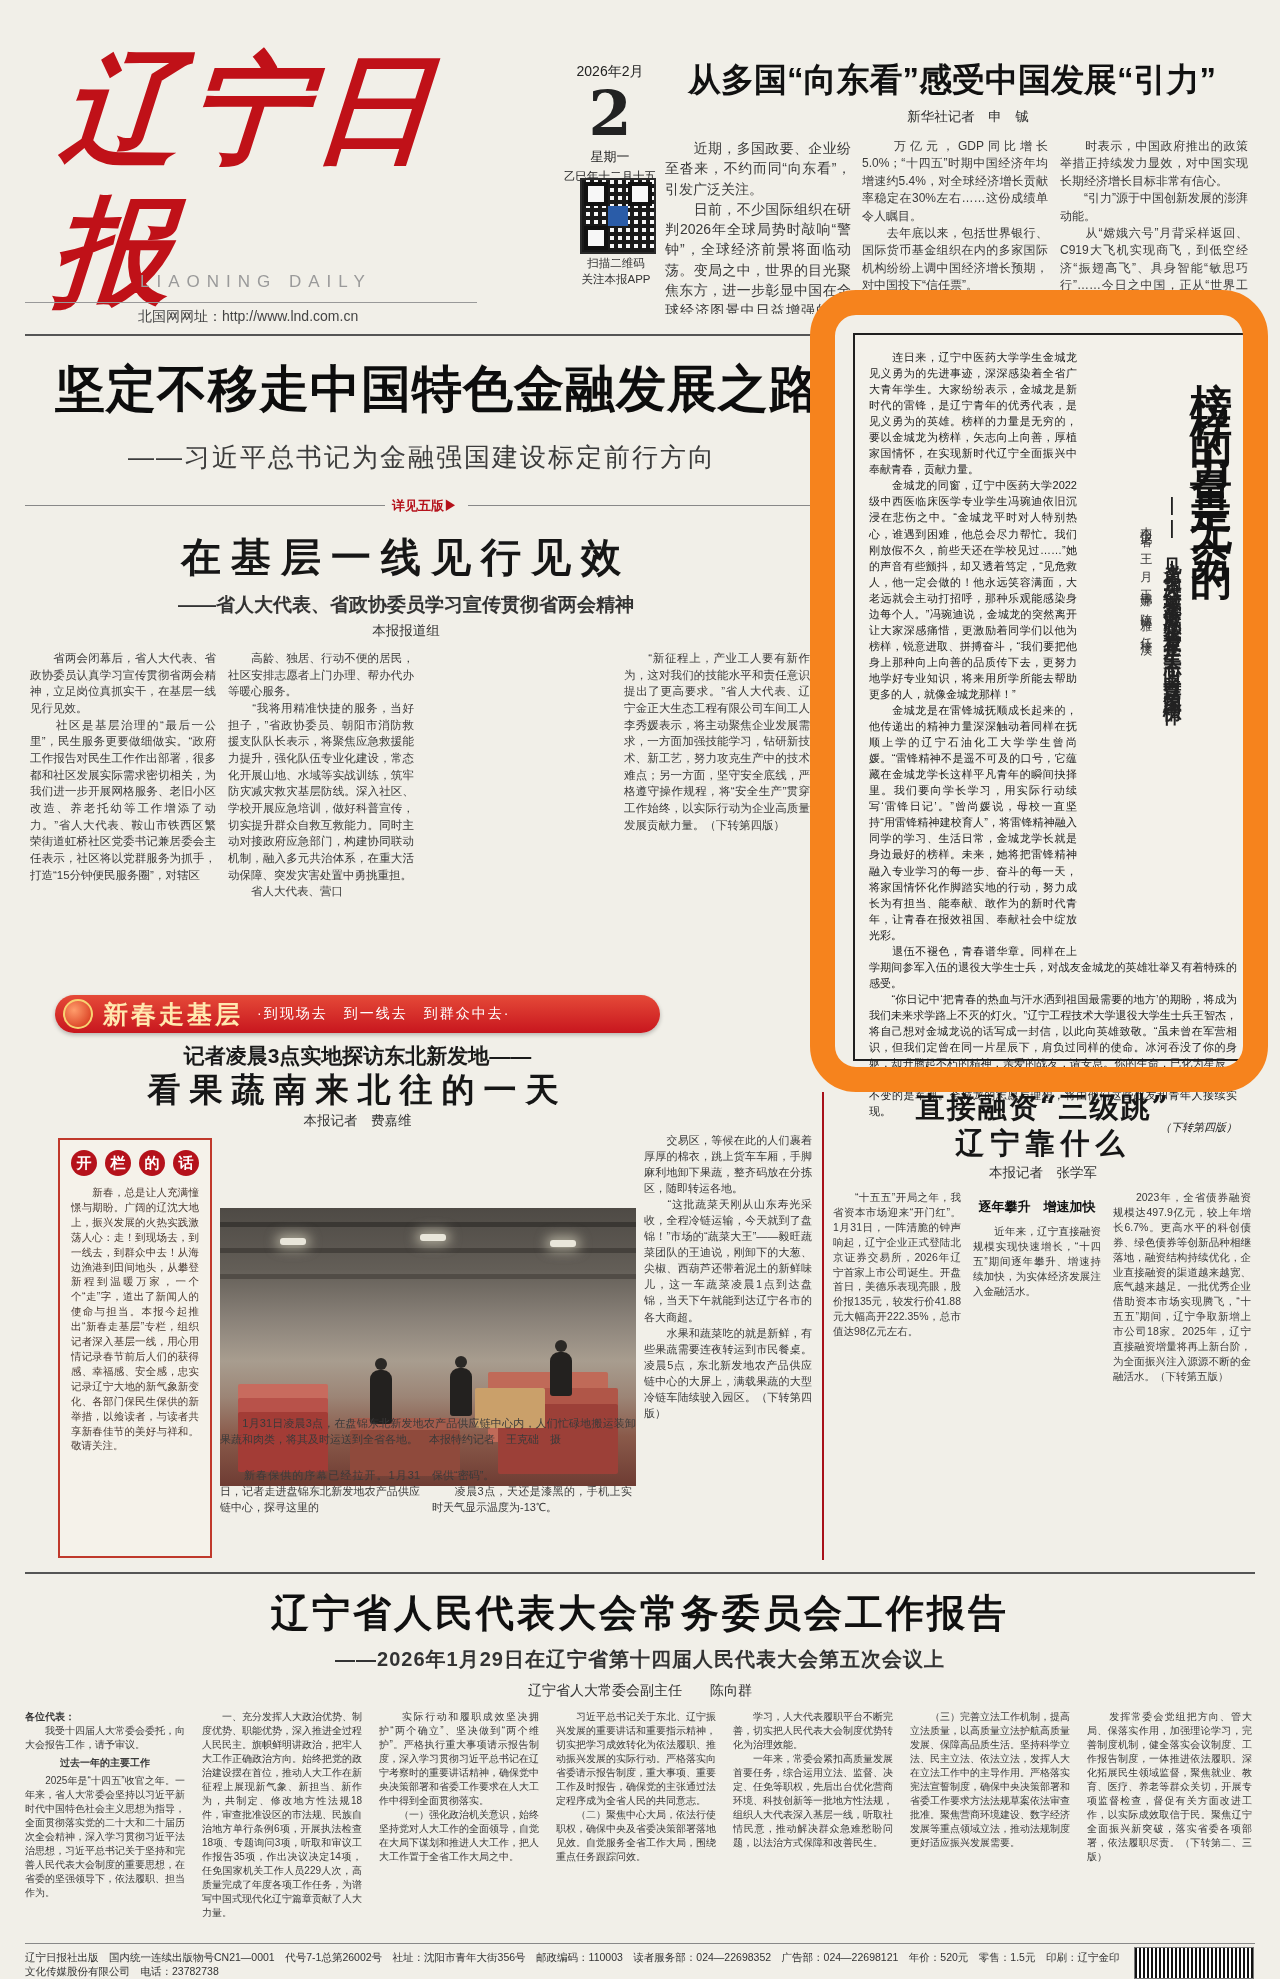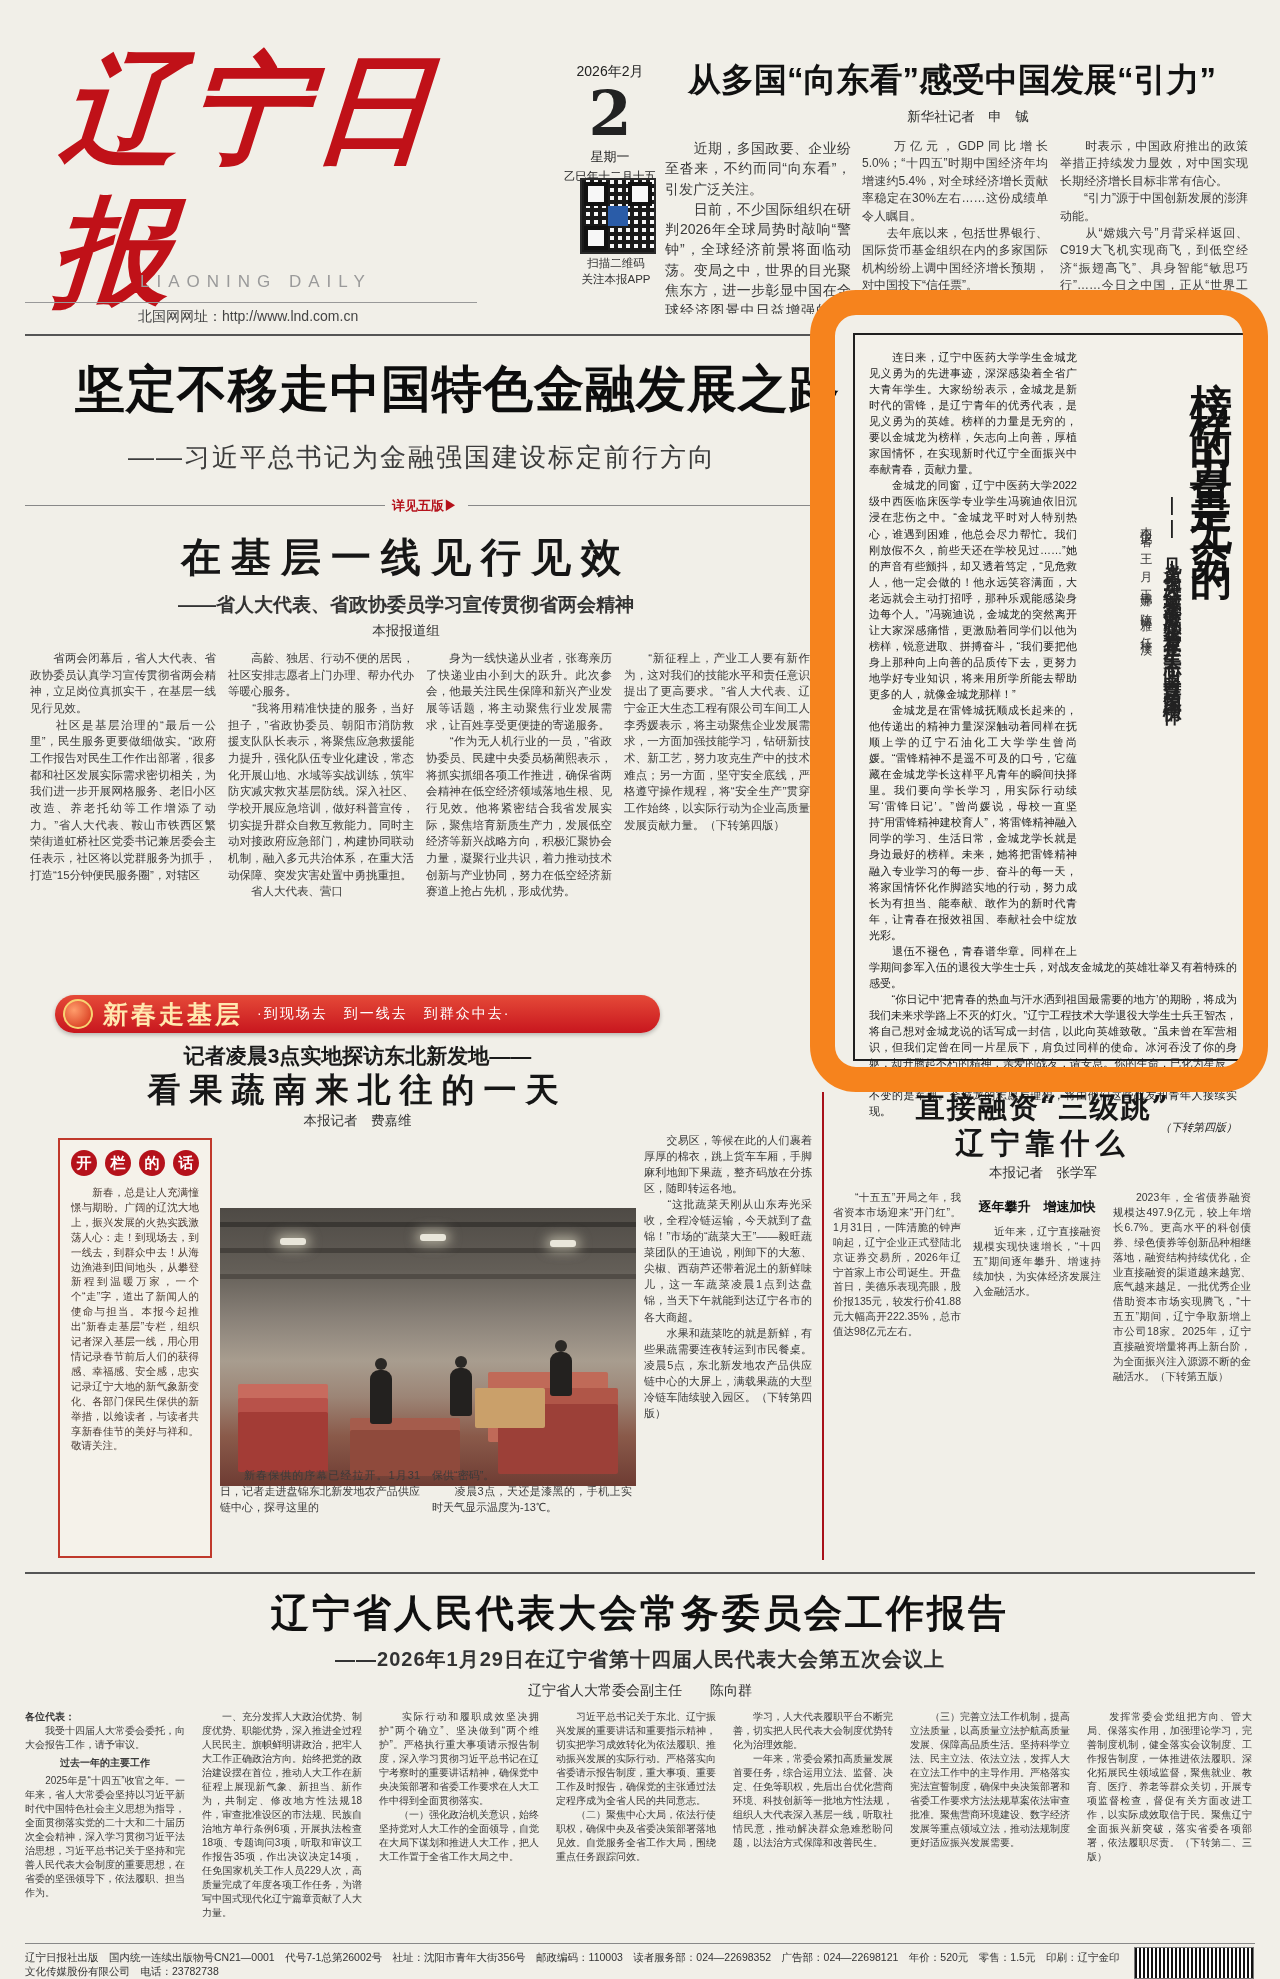--- a/index.html
+++ b/index.html
@@ -21,21 +21,21 @@
   .dateblk .d5{font-size:13px;font-weight:bold;margin-top:4px;}
   .qr{width:72px;height:72px;border:2px solid #2a2a2a;background:
       repeating-linear-gradient(0deg,#1a1a1a 0 4px,transparent 4px 8px),
       repeating-linear-gradient(90deg,#1a1a1a 0 4px,#f7f7f7 4px 8px);position:relative;}
   .qr .c{position:absolute;width:16px;height:16px;background:#f7f7f7;border:4px solid #111;}
   .qr .logo{position:absolute;left:26px;top:26px;width:20px;height:20px;background:#2a5ca8;}
   .qrcap{font-size:11.5px;text-align:center;color:#333;line-height:1.35;}
   
   .h-top{font-weight:bold;color:#111;font-size:33px;letter-spacing:0px;}
   .byline{font-size:13.5px;color:#333;text-align:center;}
-  .h-lead{font-weight:900;color:#0d0d0d;font-size:50px;letter-spacing:1px;font-family:"Liberation Sans",sans-serif;margin-left:20px;}
+  .h-lead{font-weight:900;color:#0d0d0d;font-size:50px;letter-spacing:1px;font-family:"Liberation Sans",sans-serif;}
   .h-lead-sub{font-size:26px;color:#3c3c3c;letter-spacing:2px;}
   .see-more{color:#b5121b;font-size:13px;font-weight:bold;}
   .divline{border-top:1px solid #888;}
   .h-serif-big{font-family:"DejaVu Serif",serif;font-weight:bold;color:#161616;}
   
   .artbox{background:#f3f1ea;border:2px solid #1f1f1f;box-sizing:border-box;padding:14px;font-size:11px;line-height:1.46;}
   .artbox p{margin:0;}
   .vblock{float:right;width:152px;height:600px;writing-mode:vertical-rl;margin-left:8px;}
   .vtitle{font-family:"DejaVu Serif",serif;font-weight:bold;font-size:42px;letter-spacing:22px;color:#111;line-height:1.25;}
   .vsub{font-weight:bold;font-size:18px;letter-spacing:5px;padding-top:148px;line-height:1.35;margin-left:6px;}
@@ -120,22 +120,20 @@
   <div class="abs divline" style="left:468px;top:505px;width:342px;"></div>
 
   <div class="abs h-serif-big" style="left:0;top:530px;width:812px;font-size:40px;letter-spacing:10px;text-align:center;">在基层一线见行见效</div>
   <div class="abs" style="left:0;top:592px;width:812px;font-size:19px;font-weight:bold;color:#333;text-align:center;">——省人大代表、省政协委员学习宣传贯彻省两会精神</div>
   <div class="abs byline" style="left:0;top:622px;width:812px;">本报报道组</div>
   <div class="abs col just pre" style="left:30px;top:650px;width:186px;height:375px;font-size:11.5px;line-height:1.45;">　　省两会闭幕后，省人大代表、省政协委员认真学习宣传贯彻省两会精神，立足岗位真抓实干，在基层一线见行见效。
 　　社区是基层治理的“最后一公里”，民生服务更要做细做实。“政府工作报告对民生工作作出部署，很多都和社区发展实际需求密切相关，为我们进一步开展网格服务、老旧小区改造、养老托幼等工作增添了动力。”省人大代表、鞍山市铁西区繁荣街道虹桥社区党委书记兼居委会主任表示，社区将以党群服务为抓手，打造“15分钟便民服务圈”，对辖区</div>
   <div class="abs col just pre" style="left:228px;top:650px;width:186px;height:375px;font-size:11.5px;line-height:1.45;">　　高龄、独居、行动不便的居民，社区安排志愿者上门办理、帮办代办等暖心服务。
 　　“我将用精准快捷的服务，当好担子，”省政协委员、朝阳市消防救援支队队长表示，将聚焦应急救援能力提升，强化队伍专业化建设，常态化开展山地、水域等实战训练，筑牢防灾减灾救灾基层防线。深入社区、学校开展应急培训，做好科普宣传，切实提升群众自救互救能力。同时主动对接政府应急部门，构建协同联动机制，融入多元共治体系，在重大活动保障、突发灾害处置中勇挑重担。
 　　省人大代表、营口</div>
-  <div class="abs col just pre" style="left:426px;top:650px;width:186px;height:375px;font-size:11.5px;line-height:1.45;">　　身为一线快递从业者，张骞亲历了快递业由小到大的跃升。此次参会，他最关注民生保障和新兴产业发展等话题，将主动聚焦行业发展需求，让百姓享受更便捷的寄递服务。
-　　“作为无人机行业的一员，”省政协委员、民建中央委员杨蔺熙表示，将抓实抓细各项工作推进，确保省两会精神在低空经济领域落地生根、见行见效。他将紧密结合我省发展实际，聚焦培育新质生产力，发展低空经济等新兴战略方向，积极汇聚协会力量，凝聚行业共识，着力推动技术创新与产业协同，努力在低空经济新赛道上抢占先机，形成优势。</div>
   <div class="abs col just pre" style="left:624px;top:650px;width:186px;height:375px;font-size:11.5px;line-height:1.45;">　　“新征程上，产业工人要有新作为，这对我们的技能水平和责任意识提出了更高要求。”省人大代表、辽宁金正大生态工程有限公司车间工人李秀媛表示，将主动聚焦企业发展需求，一方面加强技能学习，钻研新技术、新工艺，努力攻克生产中的技术难点；另一方面，坚守安全底线，严格遵守操作规程，将“安全生产”贯穿工作始终，以实际行动为企业高质量发展贡献力量。（下转第四版）</div>
 
   <div class="abs artbox just" style="left:853px;top:333px;width:400px;height:728px;">
     <div class="vblock">
       <div class="vtitle">榜样的力量是无穷的</div>
       <div class="vsub">——见义勇为英雄金城龙事迹激励我省青年学生矢志向上向善厚植家国情怀</div>
       <div class="vby">本报记者　王　月　王敏娜　陈博雅　任梓溪</div>
     </div>
     <p>　　连日来，辽宁中医药大学学生金城龙见义勇为的先进事迹，深深感染着全省广大青年学生。大家纷纷表示，金城龙是新时代的雷锋，是辽宁青年的优秀代表，是见义勇为的英雄。榜样的力量是无穷的，要以金城龙为榜样，矢志向上向善，厚植家国情怀，在实现新时代辽宁全面振兴中奉献青春，贡献力量。</p>
     <p>　　金城龙的同窗，辽宁中医药大学2022级中西医临床医学专业学生冯琬迪依旧沉浸在悲伤之中。“金城龙平时对人特别热心，谁遇到困难，他总会尽力帮忙。我们刚放假不久，前些天还在学校见过……”她的声音有些颤抖，却又透着笃定，“见危救人，他一定会做的！他永远笑容满面，大老远就会主动打招呼，那种乐观能感染身边每个人。”冯琬迪说，金城龙的突然离开让大家深感痛惜，更激励着同学们以他为榜样，锐意进取、拼搏奋斗，“我们要把他身上那种向上向善的品质传下去，更努力地学好专业知识，将来用所学所能去帮助更多的人，就像金城龙那样！”</p>
@@ -172,20 +170,21 @@
     <div class="lamp" style="left:200px;top:26px;"></div>
     <div class="lamp" style="left:330px;top:32px;"></div>
     <div class="crate" style="left:18px;bottom:14px;width:90px;height:60px;background:#a33c36;box-shadow:0 -14px 0 #b8524a,0 -28px 0 #c86b5e;"></div>
     <div class="crate" style="left:130px;bottom:10px;width:110px;height:46px;background:#8f4a3c;box-shadow:0 -12px 0 #a55c4c;"></div>
     <div class="crate" style="right:18px;bottom:12px;width:120px;height:70px;background:#9c4038;box-shadow:0 -16px 0 #b05648,-10px -32px 0 #c06a58;"></div>
     <div class="crate" style="left:255px;bottom:58px;width:70px;height:40px;background:#caa06a;"></div>
     <div class="fig" style="left:150px;bottom:62px;"></div>
     <div class="fig" style="left:230px;bottom:70px;height:48px;"></div>
     <div class="fig" style="left:330px;bottom:90px;height:44px;"></div>
   </div>
+  <div class="abs cap just" style="left:220px;top:1416px;width:416px;">　　1月31日凌晨3点，在盘锦东北新发地农产品供应链中心内，人们忙碌地搬运装卸果蔬和肉类，将其及时运送到全省各地。　本报特约记者　王克础　摄</div>
   <div class="abs col just pre" style="left:220px;top:1468px;width:200px;height:92px;font-size:11px;line-height:1.45;">　　新春保供的序幕已经拉开。1月31日，记者走进盘锦东北新发地农产品供应链中心，探寻这里的</div>
   <div class="abs col just pre" style="left:432px;top:1468px;width:200px;height:92px;font-size:11px;line-height:1.45;">保供“密码”。
 　　凌晨3点，天还是漆黑的，手机上实时天气显示温度为-13℃。</div>
   <div class="abs col just pre" style="left:644px;top:1132px;width:168px;height:428px;font-size:11px;line-height:1.46;">　　交易区，等候在此的人们裹着厚厚的棉衣，跳上货车车厢，手脚麻利地卸下果蔬，整齐码放在分拣区，随即转运各地。
 　　“这批蔬菜天刚从山东寿光采收，全程冷链运输，今天就到了盘锦！”市场的“蔬菜大王”——毅旺蔬菜团队的王迪说，刚卸下的大葱、尖椒、西葫芦还带着泥土的新鲜味儿，这一车蔬菜凌晨1点到达盘锦，当天下午就能到达辽宁各市的各大商超。
 　　水果和蔬菜吃的就是新鲜，有些果蔬需要连夜转运到市民餐桌。凌晨5点，东北新发地农产品供应链中心的大屏上，满载果蔬的大型冷链车陆续驶入园区。（下转第四版）</div>
 
   <div class="abs vrule-red" style="left:822px;top:1092px;height:468px;"></div>
 
   <div class="abs h-serif-big" style="left:833px;top:1088px;width:420px;font-size:29px;text-align:center;letter-spacing:2px;">直接融资“三级跳”</div>

